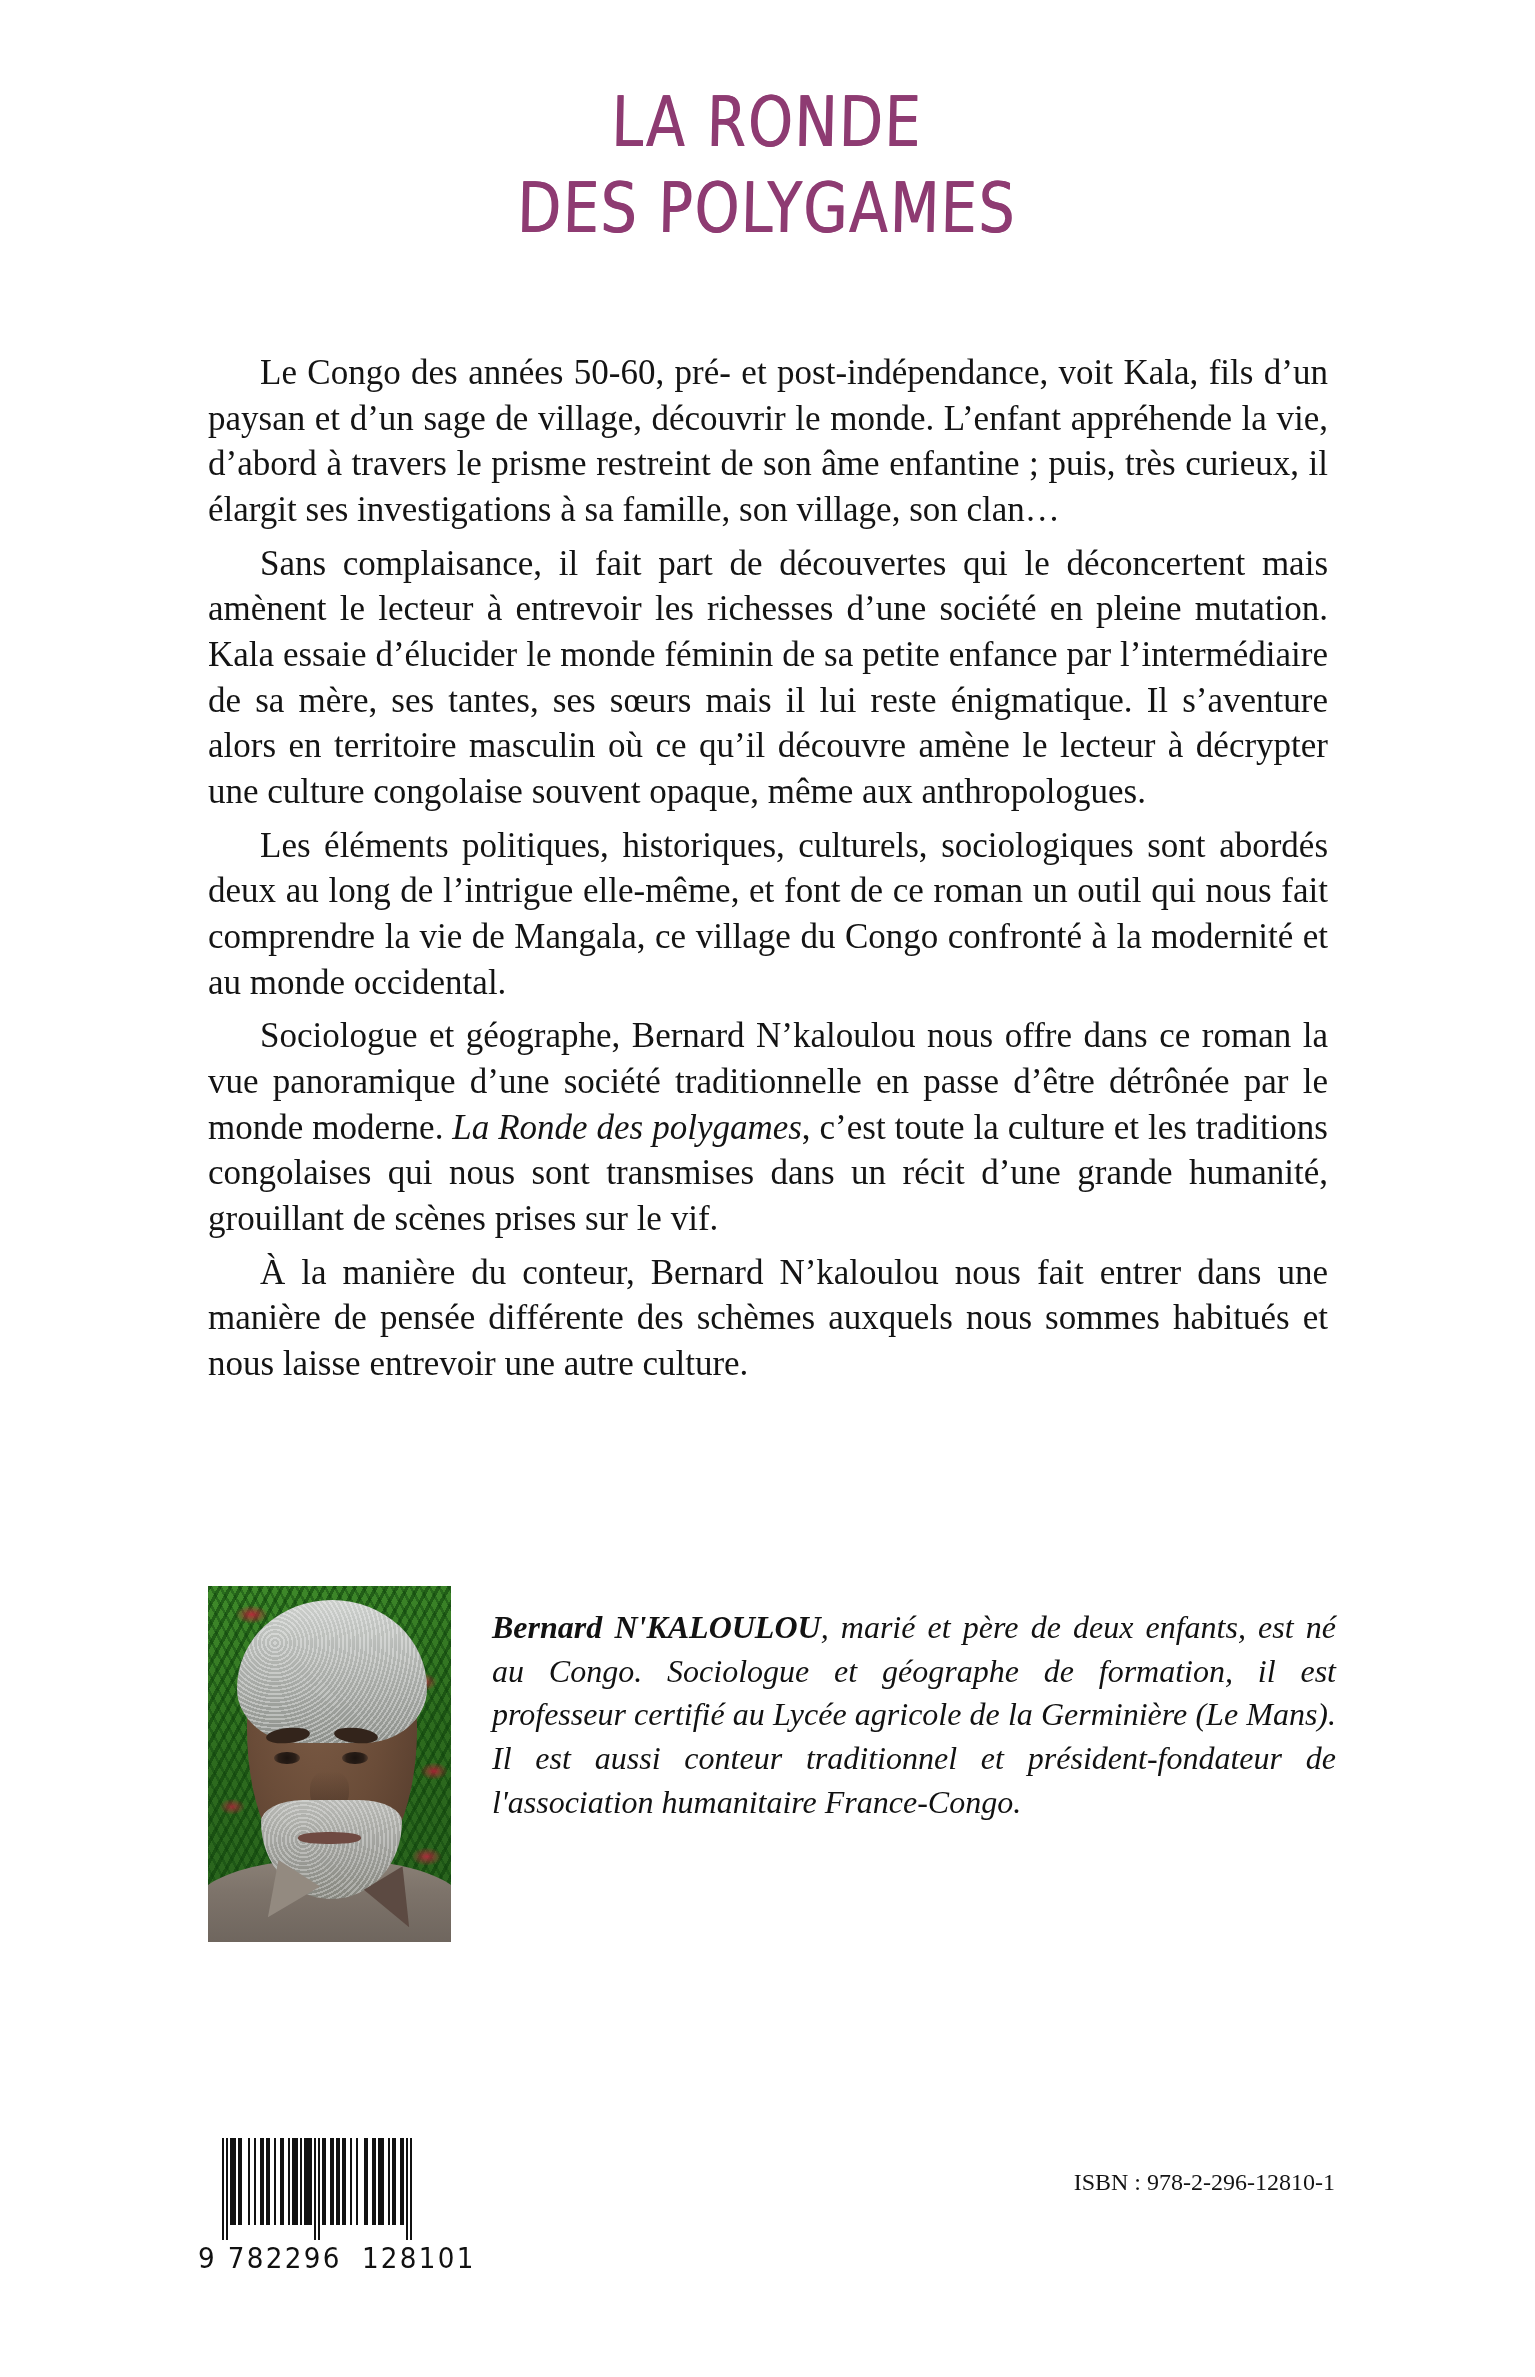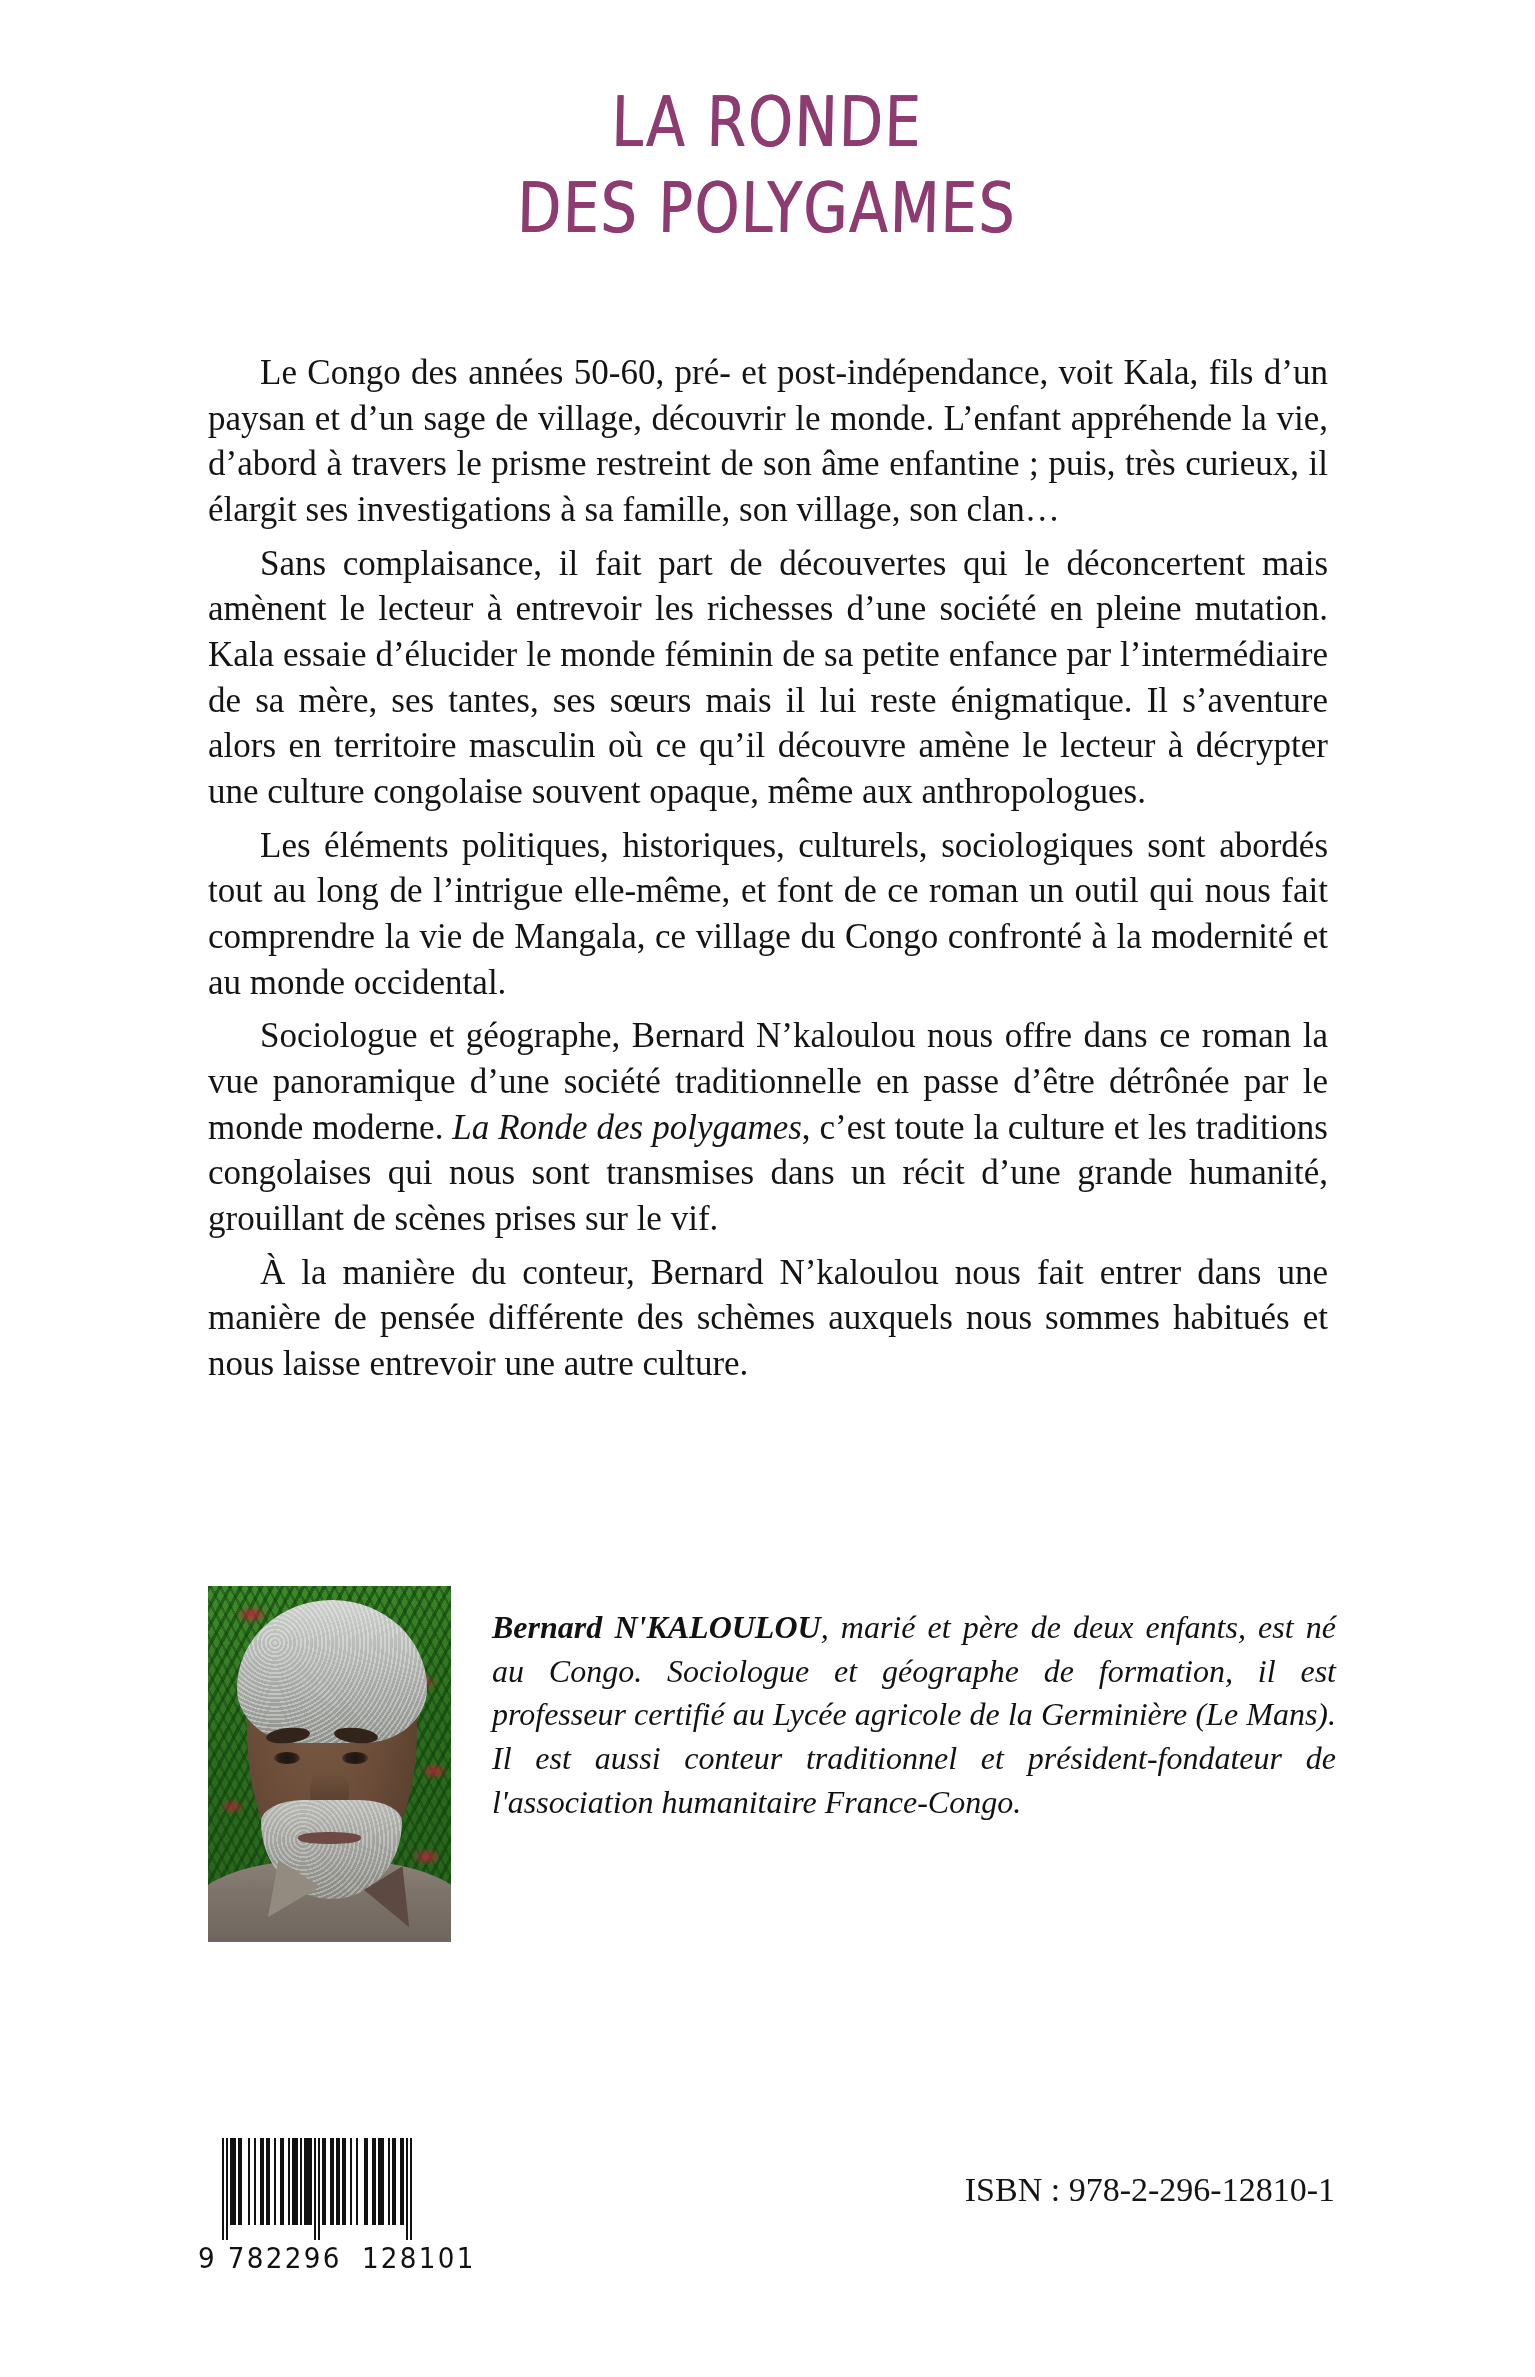--- a/index.html
+++ b/index.html
@@ -246,37 +246,37 @@
   }
   #barcode-digits .lead { margin-right: 11.7px; }
   #barcode-digits .grpA { margin-right: 22px; }
 
   
   #isbn-block {
     position: absolute;
     right: 200px;
     top: 2164px;
     text-align: center;
-    font-size: 34px;
+    font-size: 24px;
     line-height: 1.55;
     color: #141414;
   }
 </style>
 </head>
 <body>
 
 <div id="title-block">
   <div class="title-line">LA RONDE</div>
   <div class="title-line">DES POLYGAMES</div>
 </div>
 
 <div id="blurb">
   <p>Le Congo des années 50-60, pré- et post-indépendance, voit Kala, fils d’un paysan et d’un sage de village, découvrir le monde. L’enfant appréhende la vie, d’abord à travers le prisme restreint de son âme enfantine ; puis, très curieux, il élargit ses investigations à sa famille, son village, son clan…</p>
   <p>Sans complaisance, il fait part de découvertes qui le déconcertent mais amènent le lecteur à entrevoir les richesses d’une société en pleine mutation. Kala essaie d’élucider le monde féminin de sa petite enfance par l’intermédiaire de sa mère, ses tantes, ses sœurs mais il lui reste énigmatique. Il s’aventure alors en territoire masculin où ce qu’il découvre amène le lecteur à décrypter une culture congolaise souvent opaque, même aux anthropologues.</p>
-  <p>Les éléments politiques, historiques, culturels, sociologiques sont abordés tout au long de l’intrigue elle-même, et font de ce roman un outil qui nous fait comprendre la vie de Mangala, ce village du Congo confronté à la modernité et au monde occidental.</p>
+  <p>Les éléments politiques, historiques, culturels, sociologiques sont abordés deux au long de l’intrigue elle-même, et font de ce roman un outil qui nous fait comprendre la vie de Mangala, ce village du Congo confronté à la modernité et au monde occidental.</p>
   <p><span>Sociologue et géographe, Bernard N’kaloulou nous offre dans ce roman la vue panoramique d’une société traditionnelle en passe d’être détrônée par le monde moderne. </span><span class="italic-title">La Ronde des polygames</span><span>, c’est toute la culture et les traditions congolaises qui nous sont transmises dans un récit d’une grande humanité, grouillant de scènes prises sur le vif.</span></p>
   <p>À la manière du conteur, Bernard N’kaloulou nous fait entrer dans une manière de pensée différente des schèmes auxquels nous sommes habitués et nous laisse entrevoir une autre culture.</p>
 </div>
 
 <div id="author-block">
   <div id="author-photo">
     <div class="bg"></div>
     <div class="shirt"></div>
     <div class="neck"></div>
     <div class="head"></div>

